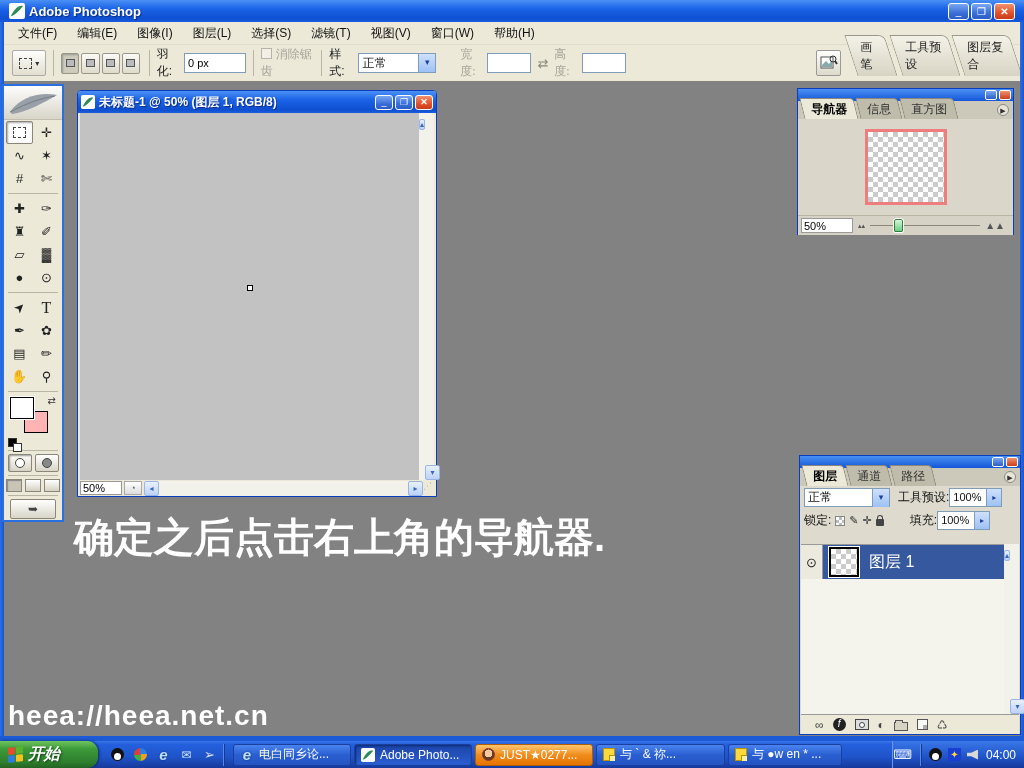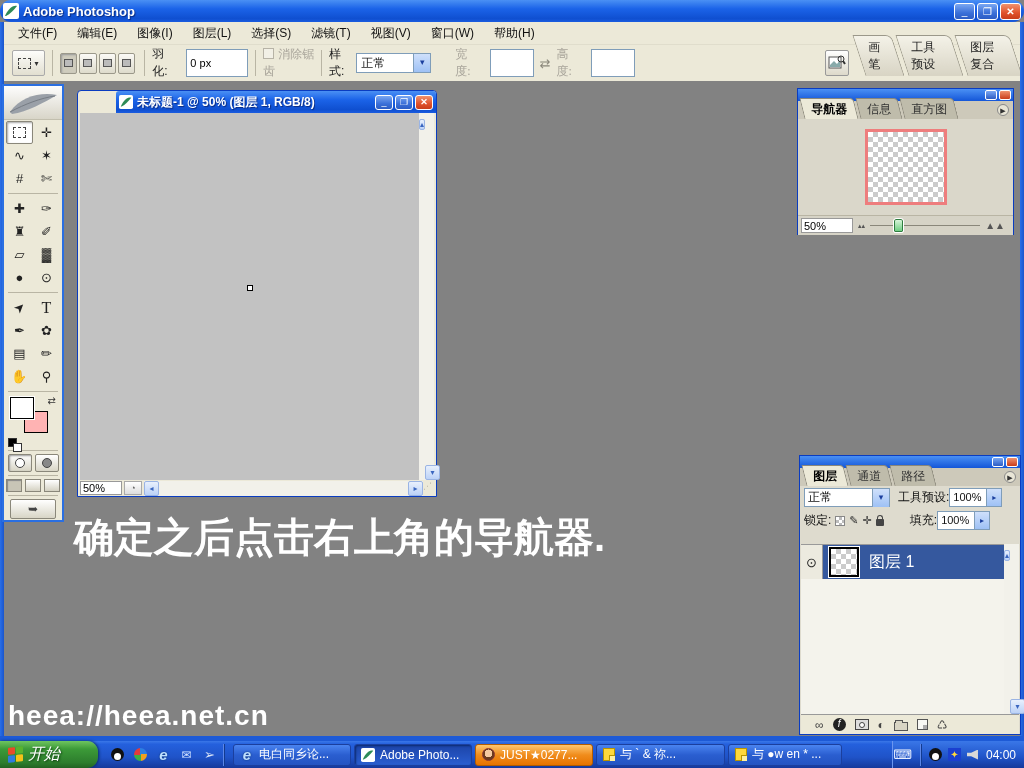--- a/index.html
+++ b/index.html
@@ -2,21 +2,21 @@
 <html><head>
 <meta charset="utf-8">
 <style>
   * { margin:0; padding:0; box-sizing:border-box; }
   html,body { width:1024px; height:768px; overflow:hidden; }
   body { font-family:"Liberation Sans", sans-serif; background:#828282; position:relative; }
 
   
   .titlebar { position:absolute; top:0; left:0; width:1024px; height:22px;
     background:linear-gradient(180deg,#4a90f4 0%,#1b63e8 40%,#0f4fd0 85%,#1a5ce0 100%);
-    display:flex; align-items:center; padding:0 3px; color:#fff;border-radius:11px; }
+    display:flex; align-items:center; padding:0 9px; color:#fff; }
   .titlebar .app-title { font-size:13px; font-weight:bold; margin-left:4px; text-shadow:1px 1px 1px #0a2a80; }
   .winbtns { margin-left:auto; display:flex; gap:2px; }
   .wbtn { width:21px; height:17px; border:1px solid #fff; border-radius:3px; color:#fff;
     font-size:10px; line-height:15px; text-align:center;
     background:linear-gradient(180deg,#7aa7f2,#3a6fd8 60%,#2c5cc4); }
   .wbtn.close { background:linear-gradient(180deg,#f0926e,#e0512b 60%,#c93d1b); font-weight:bold; }
   .frame-edge { position:absolute; background:linear-gradient(90deg,#2a6fe8,#1a55cc); }
   .edge-l { left:0; top:22px; width:4px; height:715px; }
   .edge-r { left:1020px; top:22px; width:4px; height:715px; }
   .edge-b { left:0; top:736px; width:1024px; height:5px; background:#1d5ad6; }
@@ -30,21 +30,21 @@
     display:flex; align-items:center; font-size:12px; color:#222; }
   .ob-sep { width:1px; height:26px; background:#b9b5a4; margin:0 7px; }
   .tool-preset { width:40px; height:26px; margin-left:8px; border:1px solid #aaa; border-radius:2px;
     background:linear-gradient(#fdfdfb,#e2dfd0); display:flex; align-items:center; justify-content:center; gap:3px; }
   .dash-box { width:13px; height:11px; border:1px dashed #444; }
   .tiny-arrow { font-size:8px; color:#333; }
   .mode-btn { width:21px; height:21px; border:1px solid #9b988a; border-radius:2px; margin-right:2px;
     background:linear-gradient(#fbfaf6,#dedbcc); display:flex; align-items:center; justify-content:center; }
   .mode-btn.pressed { background:#cfccbd; box-shadow:inset 1px 1px 2px #999; }
   .mode-glyph { width:9px; height:8px; border:1px solid #555; background:#bbb; }
-  .ob-input { width:62px; height:28px; border:1px solid #7f9db9; background:#fff; font-size:11px; padding:1px 3px; margin-left:12px; }
+  .ob-input { width:62px; height:20px; border:1px solid #7f9db9; background:#fff; font-size:11px; padding:1px 3px; margin-left:4px; }
   .ob-input.small { width:44px; }
   .disabled-txt { color:#a8a49a;font-family:Liberation Serif, serif; }
   .checkbox { width:11px; height:11px; border:1px solid #b7b3a6; background:#f2f0e6; display:inline-block; margin-right:4px; vertical-align:-1px; }
   .style-select { width:92px; height:20px; border:1px solid #7f9db9; background:#fff; margin-left:5px;
     display:flex; align-items:center; font-size:12px; }
   .style-select .sel-text { flex:1; padding-left:4px; }
   .sel-btn { width:17px; height:18px; background:linear-gradient(#cfe0fb,#9ec1f5); border-left:1px solid #7f9db9;
     color:#1b3f9e; font-size:9px; text-align:center; line-height:17px; }
   .swap-icon { color:#8a877a; font-size:13px; margin:0 6px; }
   .browser-btn { width:30px; height:26px; border:1px solid #999; border-radius:2px; margin-left:190px;
@@ -77,21 +77,21 @@
   .qm-circle.filled { background:#888; }
   .sm-btn { width:16px; height:13px; border:1px solid #8a877a; background:linear-gradient(#fff,#d4d1c2); }
   .sm-btn.on { background:#c8c5b6; box-shadow:inset 1px 1px 1px #888; }
   .ir-btn { width:46px; height:20px; margin:3px auto 0; border:1px solid #8a877a; border-radius:2px;
     background:linear-gradient(#fff,#d8d5c6); text-align:center; font-size:12px; color:#444; line-height:18px; }
 
   
   .docwin { position:absolute; left:77px; top:90px; width:360px; height:407px;
     border:1px solid #0a3cc0; border-radius:4px 4px 0 0; background:#ece9d8; }
   .doc-title { height:22px; border-radius:3px 3px 0 0; display:flex; align-items:center; padding:0 3px;
-    background:linear-gradient(180deg,#4a90f4 0%,#1b63e8 40%,#0f4fd0 85%,#1a5ce0 100%); color:#fff;margin-left:38px; }
+    background:linear-gradient(180deg,#4a90f4 0%,#1b63e8 40%,#0f4fd0 85%,#1a5ce0 100%); color:#fff; }
   .doc-title .doc-name { font-size:12px; font-weight:bold; margin-left:4px; white-space:nowrap; overflow:hidden; text-shadow:1px 1px 1px #0a2a80; }
   .doc-title .winbtns .wbtn { width:18px; height:15px; line-height:13px; font-size:9px; }
   .canvas { position:absolute; left:2px; top:22px; width:341px; height:367px; background:#c2c2c2; border-right:1px solid #999; }
   .center-dot { position:absolute; left:167px; top:172px; width:6px; height:6px; background:#fff; border:1px solid #000; }
   .vscroll { position:absolute; right:2px; top:22px; width:15px; height:367px; background:#f2f1ea; }
   .scroll-btn { width:15px; height:15px; background:linear-gradient(#e8f0fd,#bcd2f7); border:1px solid #9ab4e4;
     color:#3a66c0; font-size:8px; text-align:center; line-height:13px; border-radius:2px; }
   .vscroll .down { position:absolute; bottom:0; }
   .doc-status { position:absolute; left:2px; bottom:0; width:356px; height:16px; background:#ece9d8;
     display:flex; align-items:center; font-size:11px; }
@@ -160,21 +160,21 @@
   
   .caption { position:absolute; left:74px; top:510px; font-size:40px; font-weight:900; color:#fff; letter-spacing:0px; }
   .site-url { position:absolute; left:8px; top:700px; font-size:28px; font-weight:bold; color:#fff; letter-spacing:1px; }
 
   
   .taskbar { position:absolute; left:0; top:741px; width:1024px; height:27px;
     background:linear-gradient(180deg,#3a77e8 0%,#2460dd 12%,#1f53c8 60%,#16399b 100%);
     display:flex; align-items:center; }
   .start-btn { width:98px; height:27px; border-radius:0 11px 11px 0; display:flex; align-items:center; gap:5px; padding-left:8px;
     background:linear-gradient(180deg,#6fc45f 0%,#3c9a38 30%,#2d7d2d 80%,#226322 100%); box-shadow:1px 0 3px #0a2a60; }
-  .start-label { color:#fff; font-size:16px; font-weight:normal; font-style:italic; text-shadow:1px 1px 2px #133f13; }
+  .start-label { color:#fff; font-size:16px; font-weight:bold; font-style:italic; text-shadow:1px 1px 2px #133f13; }
   .winflag { width:15px; height:15px; display:grid; grid-template-columns:7px 7px; grid-template-rows:7px 7px; gap:1px; transform:skewY(-6deg); }
   .winflag i { border-radius:1px; }
   .ql { display:flex; align-items:center; gap:8px; margin-left:12px; }
   .ql-ic { width:15px; height:15px; display:flex; align-items:center; justify-content:center; font-size:12px; }
   .dot { border-radius:50%; width:13px; height:13px; }
   .penguin { background:#111; position:relative; }
   .penguin:after { content:""; position:absolute; left:3px; top:5px; width:7px; height:7px; background:#fff; border-radius:50%; }
   .wmp { background:conic-gradient(#2d7fe0 0 90deg,#f0a020 90deg 180deg,#3cb043 180deg 270deg,#e03c3c 270deg); }
   .ie-e { color:#bfe0ff; font-size:15px; font-weight:bold; font-style:italic; text-shadow:0 0 2px #08306b; }
   .tb-sep { width:1px; height:22px; background:#5b86e8; margin:0 6px; box-shadow:1px 0 0 #123a90; }

